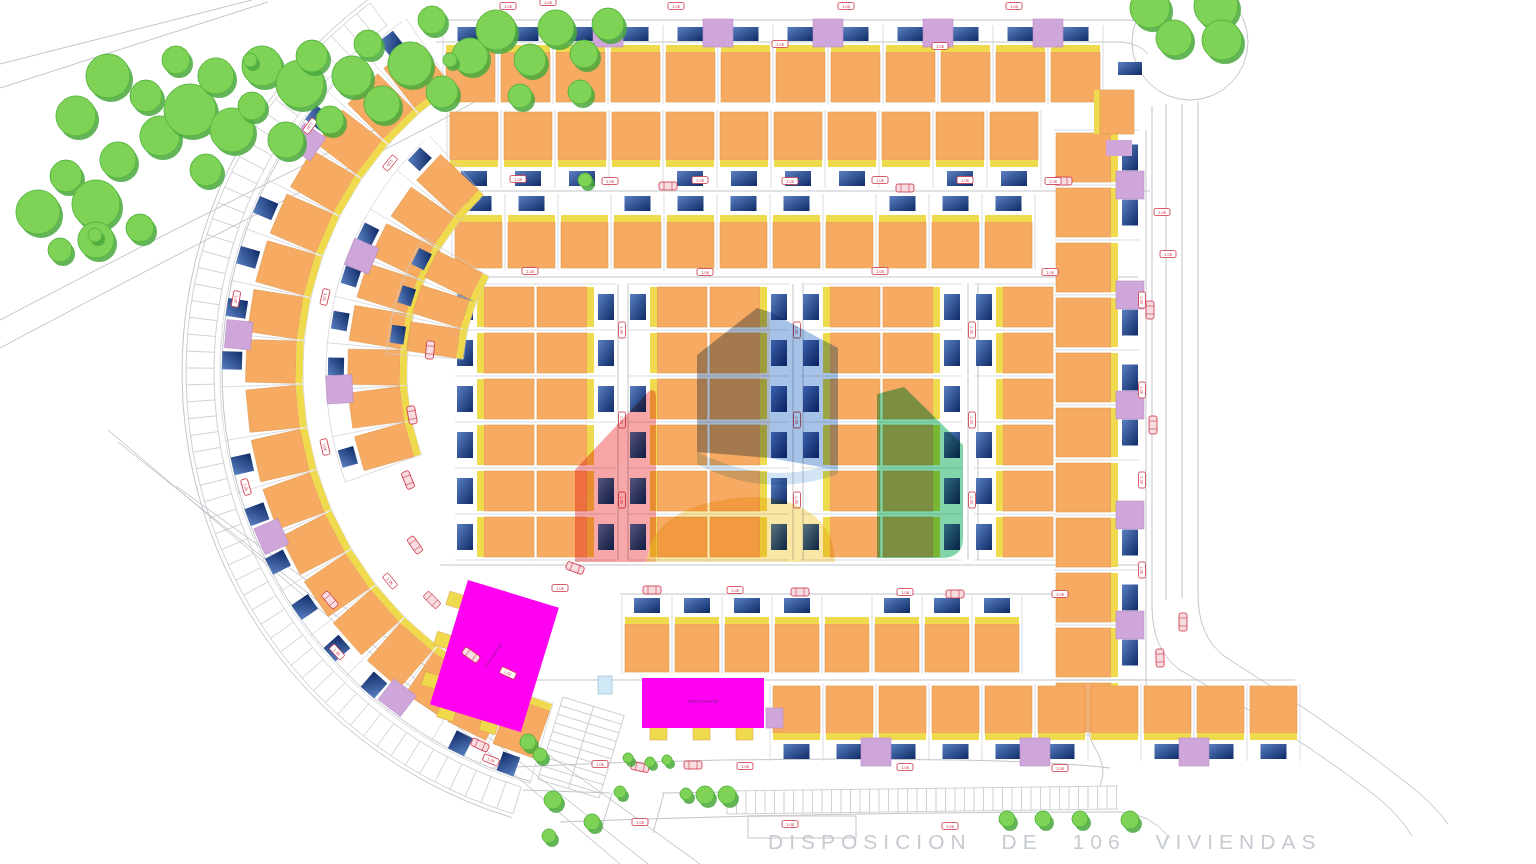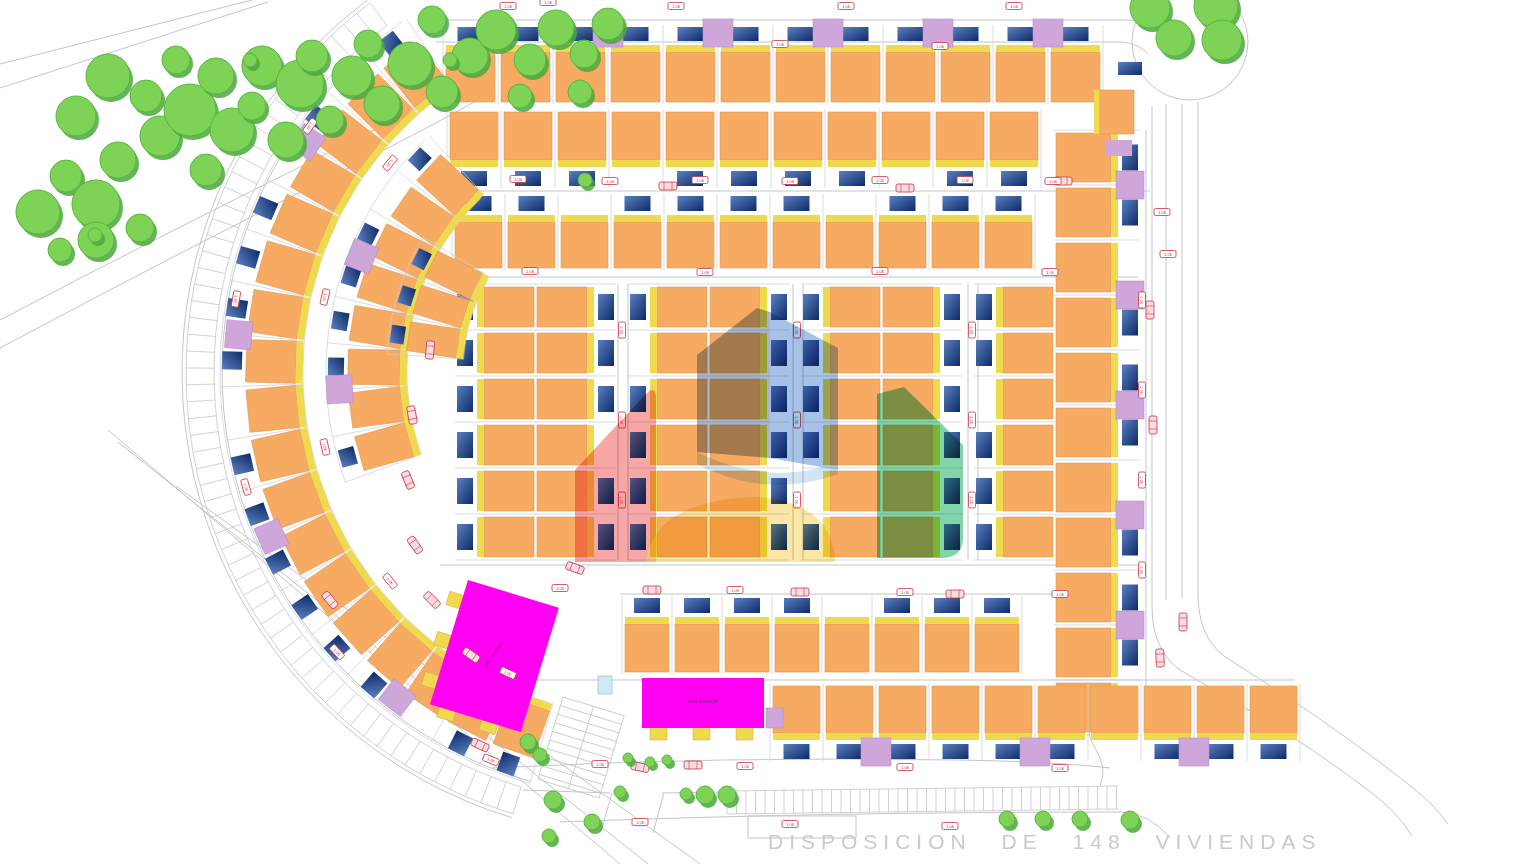--- a/index.html
+++ b/index.html
@@ -1641,14 +1641,14 @@
       <g style="mix-blend-mode:multiply">
         <path d="M575,562 L575,470 L648,392 Q656,386 656,398 L656,562 Z" fill="#F15E5E" opacity="0.55"></path>
         <path d="M575,470 L648,392 L656,398 L656,430 L575,505 Z" fill="#F8A3A3" opacity="0.4"></path>
         <path d="M697,452 L697,355 L757,308 L770,312 L770,458 Z" fill="#6F86A4" opacity="0.6"></path>
         <path d="M770,312 L838,348 L838,470 L770,458 Z" fill="#5E90D4" opacity="0.55"></path>
         <path d="M697,452 Q770,488 838,462 L838,474 Q766,500 697,464 Z" fill="#A8CBEA" opacity="0.5"></path>
         <path d="M877,558 L877,394 L904,387 L963,445 L963,538 Q963,558 941,558 Z" fill="#2DB96E" opacity="0.6"></path>
         <path d="M646,562 Q652,518 704,504 Q772,486 812,514 Q834,530 835,562 Z" fill="#F7D76A" opacity="0.6"></path>
       </g>
     </svg>
-  <div class="caption">DISPOSICION DE 148 VIVIENDAS</div>
+  <div class="caption">DISPOSICION DE 106 VIVIENDAS</div>
 </div>
 
 </body></html>

